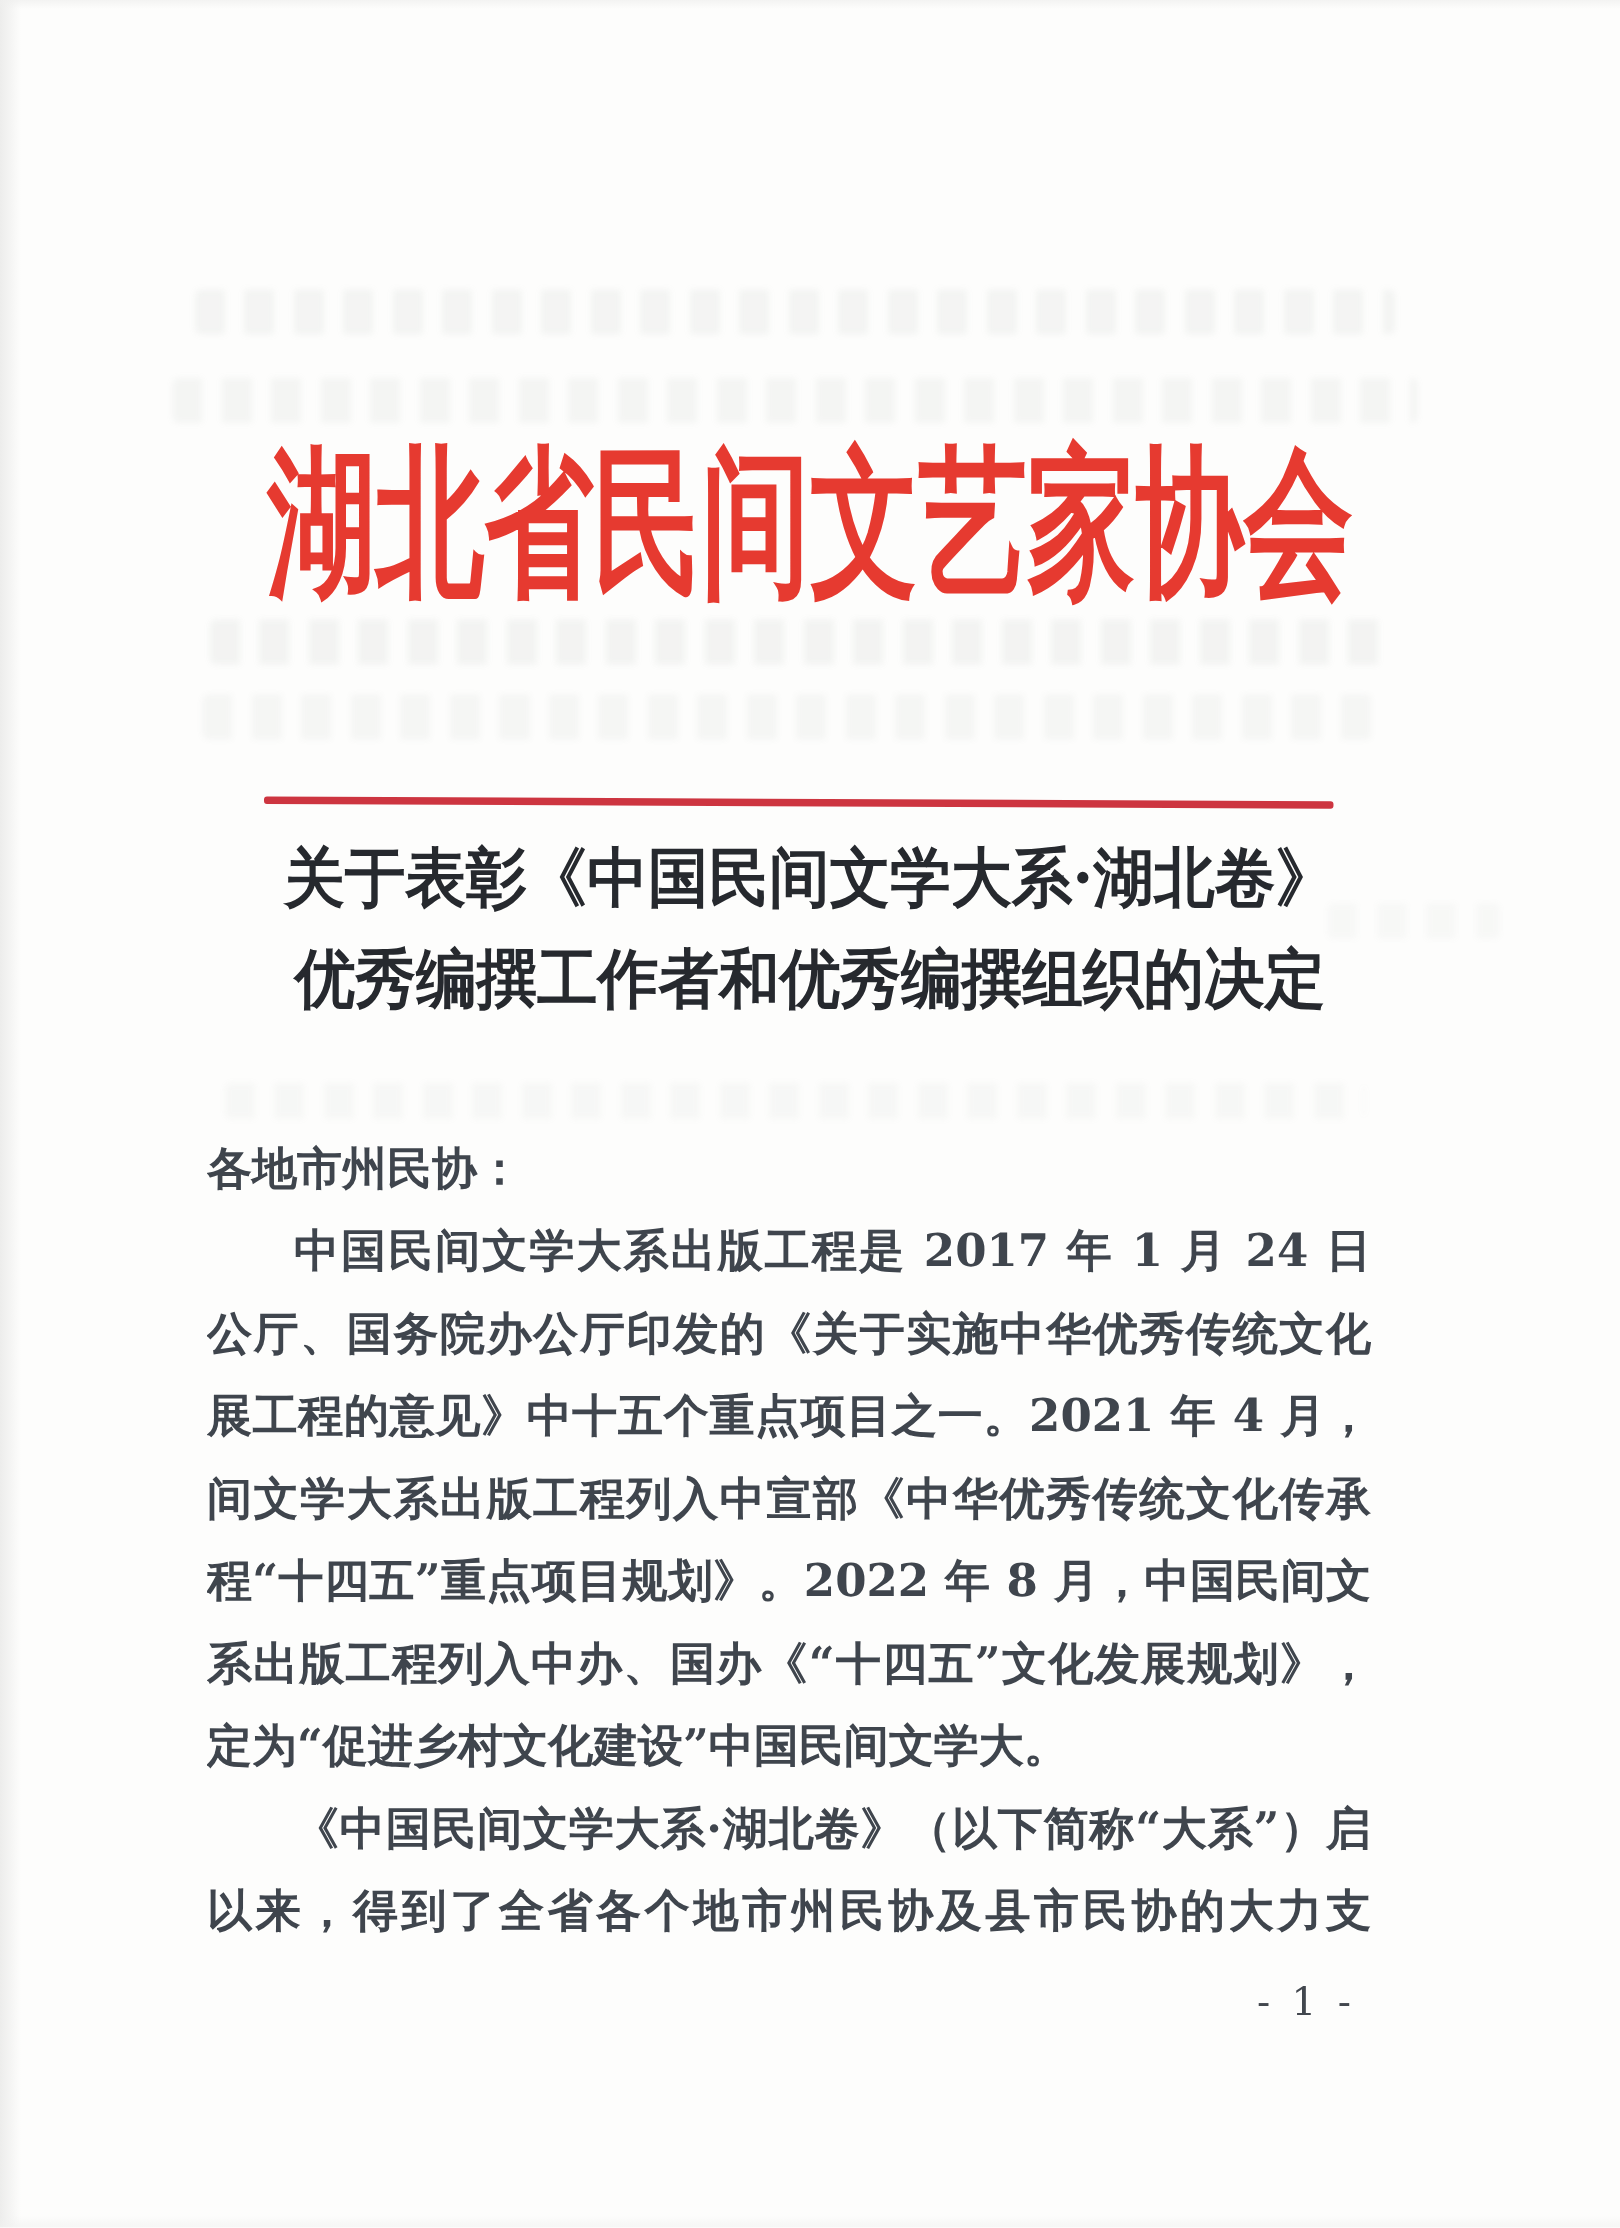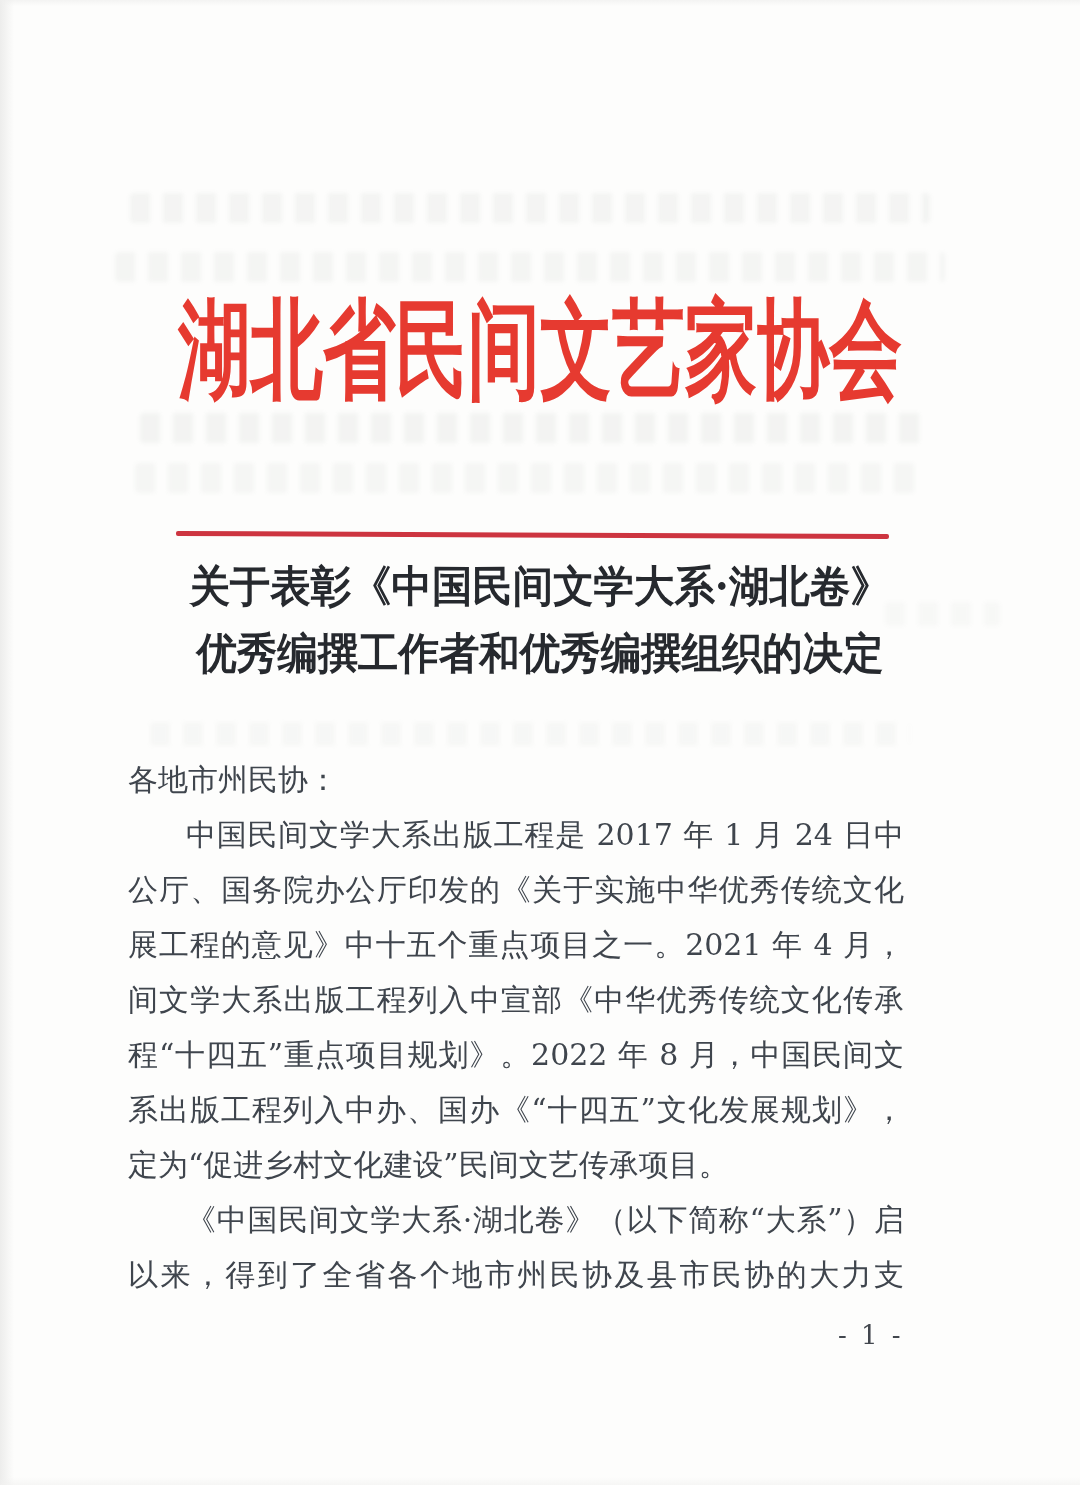--- a/index.html
+++ b/index.html
@@ -54,23 +54,24 @@
     position:absolute;left:0;right:0;
     text-align:center;white-space:nowrap;
     font-size:43px;line-height:48px;font-weight:700;
     color:var(--title-ink);
     transform:scaleX(.94);transform-origin:50% 50%;
   }
   .t1{top:562px;}
   .t2{top:629px;}
 
   .body-block{
-    position:absolute;top:752px;left:128px;width:776px;
+    position:absolute;top:752px;left:138px;width:776px;
     color:var(--body-ink);
     font-size:30px;
+    font-weight:bold;
   }
   .ln{height:55px;line-height:55px;overflow:hidden;white-space:normal;}
   .j{text-align:justify;text-align-last:justify;}
   .ind{text-indent:58px;}
 
   .page-number{
     position:absolute;top:1320px;left:838px;
     font-size:26px;line-height:30px;letter-spacing:3px;
     color:var(--footer-ink);white-space:pre;
   }
@@ -96,18 +97,18 @@
 <div class="doc-title t2">优秀编撰工作者和优秀编撰组织的决定</div>
 
 <div class="body-block">
   <div class="ln">各地市州民协：</div>
   <div class="ln j ind">中国民间文学大系出版工程是 2017 年 1 月 24 日中共中央办</div>
   <div class="ln j">公厅、国务院办公厅印发的《关于实施中华优秀传统文化传承发</div>
   <div class="ln j">展工程的意见》中十五个重点项目之一。2021 年 4 月，中国民</div>
   <div class="ln j">间文学大系出版工程列入中宣部《中华优秀传统文化传承发展工</div>
   <div class="ln j">程“十四五”重点项目规划》。2022 年 8 月，中国民间文学大</div>
   <div class="ln j">系出版工程列入中办、国办《“十四五”文化发展规划》，被确</div>
-  <div class="ln">定为“促进乡村文化建设”民间文艺传承项目。</div>
+  <div class="ln">定为“促进乡村文化建设”中国民间文学大。</div>
   <div class="ln j ind">《中国民间文学大系·湖北卷》（以下简称“大系”）启动</div>
   <div class="ln j">以来，得到了全省各个地市州民协及县市民协的大力支持，很多</div>
 </div>
 
 <div class="page-number">- 1 -</div>
 
 </body></html>

